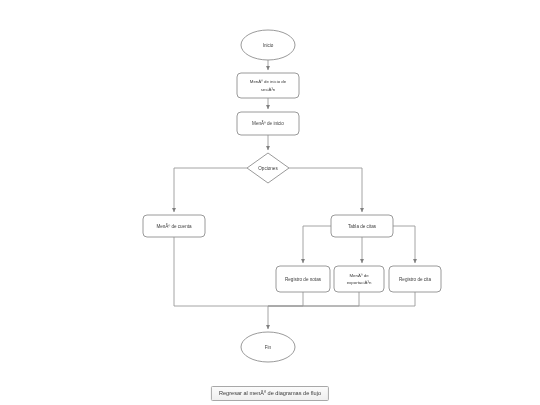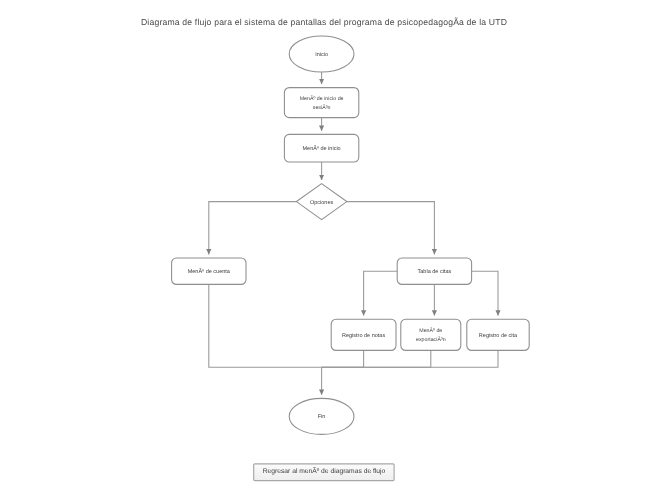--- a/index.html
+++ b/index.html
@@ -75,21 +75,20 @@
     line-height: 8px;
     white-space: nowrap;
     cursor: pointer;
   }
 </style>
 </head>
 <body>
 
 <div id="page">
 
-  <div id="diagram-title">Diagrama de flujo para el sistema de pantallas del programa de psicopedagogÃ­a de la UTD</div>
 
   <svg id="flow-canvas" viewBox="0 0 540 405">
     <defs>
       <marker id="arrow" markerWidth="6" markerHeight="6" refX="5" refY="3" orient="auto" markerUnits="strokeWidth">
         <path d="M0,0.6 L5.2,3 L0,5.4 z" fill="#7f7f7f"></path>
       </marker>
     </defs>
 
     <g>
       <path class="edge" d="M268,60 L268,70" marker-end="url(#arrow)"></path>

